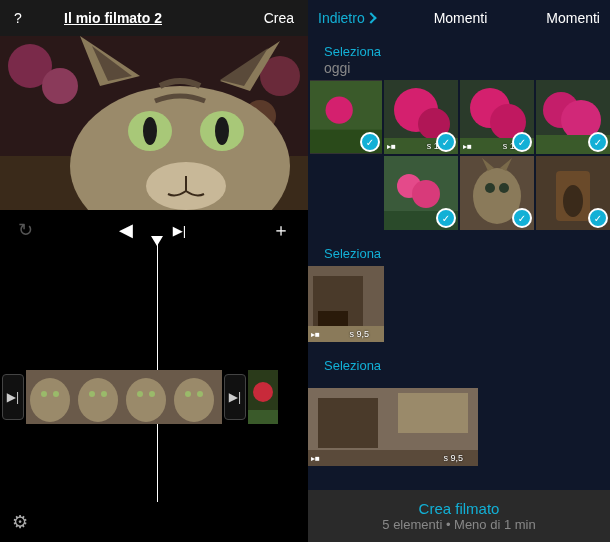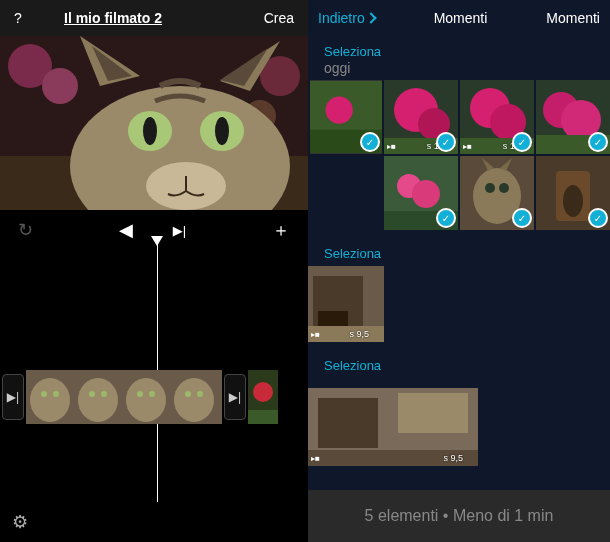--- a/index.html
+++ b/index.html
@@ -195,21 +195,21 @@
   .thumb.wide { width: 170px; height: 78px; }
   .picker-footer {
     height: 52px;
     background: #2a2a2a;
     display: flex;
     flex-direction: column;
     align-items: center;
     justify-content: center;
   }
   .picker-footer .action { color: #12b0d6; font-size: 15px; font-weight: 500; }
-  .picker-footer .meta { color: #888; font-size: 16px; }
+  .picker-footer .meta { color: #888; font-size: 13px; }
 
   .chevron-r {
     display:inline-block;
     width:8px;height:8px;
     border-top:2px solid #12b0d6;
     border-right:2px solid #12b0d6;
     transform:rotate(45deg);
   }
 </style>
 </head>
@@ -333,20 +333,21 @@
             <rect x="0" y="62" width="170" height="16" fill="#5a4a3a"></rect>
           </svg>
         <span class="dur">9,5 s</span>
         <span class="vid-ico">■▸</span>
       </div>
     </div>
 
   </div>
 
   <div class="picker-footer">
+    <span class="action">Crea filmato</span>
     <span class="meta">5 elementi • Meno di 1 min</span>
   </div>
 </div>
 
 <div class="editor">
   <div class="editor-header">
     <span class="left">?</span>
     <span class="title">Il mio filmato 2</span>
     <span class="right">Crea</span>
   </div>

